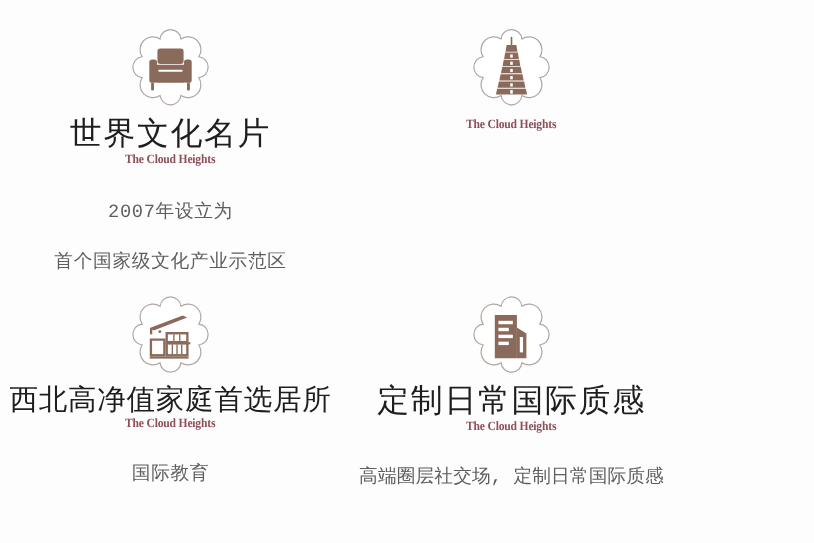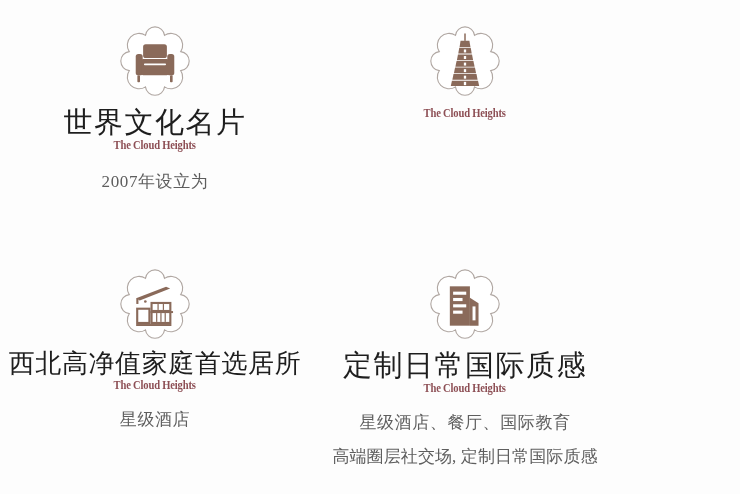--- a/index.html
+++ b/index.html
@@ -84,27 +84,27 @@
     margin-top: 1px;
     text-align: center;
     transform: scaleX(0.92);
   }
 
   .card-lines {
     margin-top: 14px;
     text-align: center;
   }
   .card-line {
-    font-family: Liberation Serif, serif;
+    font-family: Liberation Mono, monospace;
     font-size: 17px;
     line-height: 1.95;
     color: #5e5e5e;
     letter-spacing: 0.6px;
     white-space: nowrap;
-    margin: 0;
+    margin: 12px;
   }
   .card-line.tight {
     letter-spacing: 0.1px;
   }
 
   
   .feature-card.row2 {
     padding-top: 18px;
   }
   .feature-card.row2 .card-lines {
@@ -148,20 +148,21 @@
         <rect class="glyph-knockout" x="36.5" y="50.5" width="27" height="2.2" rx="1.1"></rect>
 
         <rect class="glyph" x="28.5" y="65" width="3.2" height="8.5" rx="1"></rect>
         <rect class="glyph" x="68.3" y="65" width="3.2" height="8.5" rx="1"></rect>
       </svg>
     </div>
     <h2 class="card-heading">世界文化名片</h2>
     <div class="card-sub-en">The Cloud Heights</div>
     <div class="card-lines">
       <p class="card-line">2007年设立为</p>
+      <p class="card-line">首个国家级文化产业示范区</p>
     </div>
   </div>
 
   <div class="feature-card">
     <div class="icon-badge">
       <svg viewBox="0 0 100 100" xmlns="http://www.w3.org/2000/svg">
         <path class="cloud-outline" d="M50 6
           C56 6 61 10.5 61.6 16.3
           C67.2 12.6 74.8 13.3 79.6 18.1
           C84.4 22.9 85.1 30.5 81.4 36.1
@@ -242,21 +243,21 @@
         <rect class="glyph" x="61.7" y="58.6" width="1.5" height="10.8"></rect>
 
         <rect class="glyph" x="44.5" y="56.2" width="27.5" height="2.4"></rect>
 
         <rect class="glyph" x="27" y="72" width="43" height="2.4"></rect>
       </svg>
     </div>
     <h2 class="card-heading narrow">西北高净值家庭首选居所</h2>
     <div class="card-sub-en">The Cloud Heights</div>
     <div class="card-lines">
-      <p class="card-line">星级酒店</p>
+      <p class="card-line">国际教育</p>
     </div>
   </div>
 
   <div class="feature-card row2">
     <div class="icon-badge">
       <svg viewBox="0 0 100 100" xmlns="http://www.w3.org/2000/svg">
         <path class="cloud-outline" d="M50 6
           C56 6 61 10.5 61.6 16.3
           C67.2 12.6 74.8 13.3 79.6 18.1
           C84.4 22.9 85.1 30.5 81.4 36.1
@@ -282,18 +283,17 @@
         <rect class="glyph-knockout" x="35.5" y="55.6" width="11.5" height="3.8"></rect>
 
         <path class="glyph" d="M56 40 L66.5 46.5 V74 H56 Z"></path>
 
         <rect class="glyph-knockout" x="59.2" y="50.5" width="3.6" height="17"></rect>
       </svg>
     </div>
     <h2 class="card-heading">定制日常国际质感</h2>
     <div class="card-sub-en">The Cloud Heights</div>
     <div class="card-lines">
-      <p class="card-line">星级酒店、餐厅、国际教育</p>
       <p class="card-line tight">高端圈层社交场, 定制日常国际质感</p>
     </div>
   </div>
 
 </div>
 
 </body></html>

